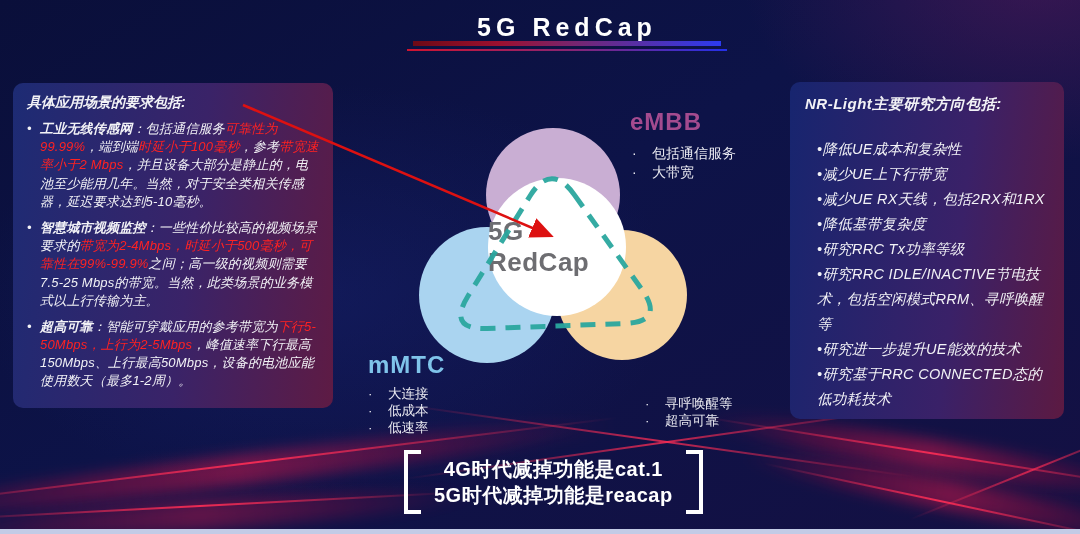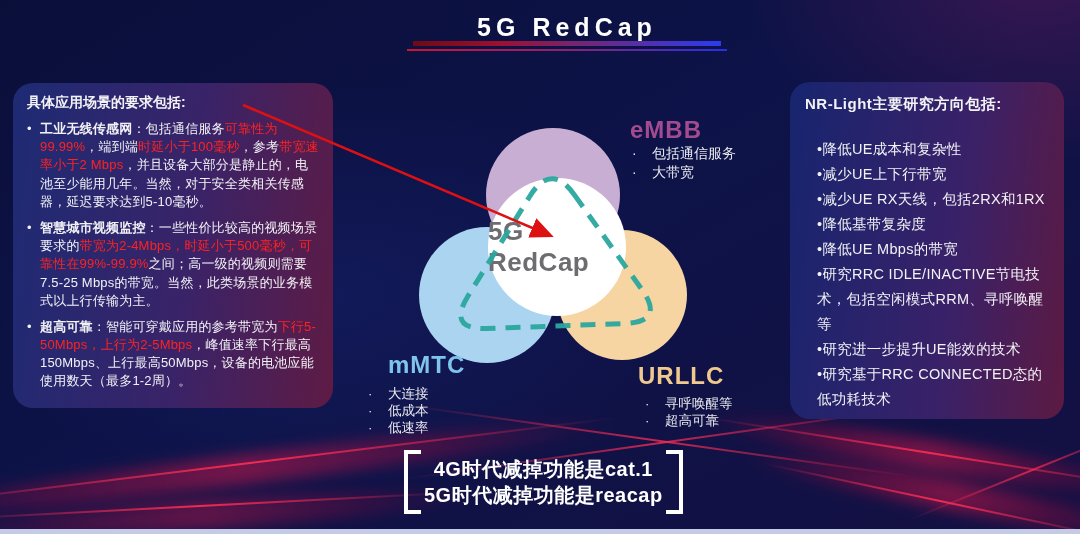--- a/index.html
+++ b/index.html
@@ -30,21 +30,21 @@
 
   
   .title-wrap{position:absolute;left:405px;top:13px;width:324px;text-align:center;}
   .title-text{position:relative;z-index:2;color:#fff;font-size:25px;font-weight:bold;letter-spacing:5px;}
   .bar-thick{position:absolute;z-index:1;left:8px;right:8px;top:28px;height:5px;
     background:linear-gradient(90deg,#6e0a16,#9c1030 28%,#77256e 52%,#2c3bf0 100%);}
   .bar-thin{position:absolute;z-index:1;left:2px;right:2px;top:36px;height:2px;
     background:linear-gradient(90deg,#d01430,#8a2470 50%,#2430e8 100%);}
 
   
-  .panel{position:absolute;border-radius:20px;box-sizing:border-box;color:#f2f2f6;}
+  .panel{position:absolute;border-radius:10px;box-sizing:border-box;color:#f2f2f6;font-style:italic;}
   .left-panel{left:13px;top:83px;width:320px;height:325px;padding:11px 14px;
     background:linear-gradient(97deg,#1d2b74 0%,#3a2368 55%,#5e1b44 100%);}
   .left-panel .hdr{font-size:14px;font-weight:bold;margin-bottom:8px;}
   .req{display:flex;margin-bottom:8px;font-size:13px;line-height:1.40;letter-spacing:.2px;}
   .req .mk{width:13px;flex:none;}
   .seg-b{font-weight:bold;}
   .seg-r{color:#ff2222;}
 
   .right-panel{left:790px;top:82px;width:274px;height:337px;padding:13px 15px;
     background:linear-gradient(97deg,#17256f 0%,#3a2168 60%,#5c1a42 100%);}
@@ -54,35 +54,35 @@
   
   .circle{position:absolute;border-radius:50%;}
   .c-embb{left:486px;top:128px;width:134px;height:134px;background:#c9aed3;}
   .c-mmtc{left:419px;top:227px;width:136px;height:136px;background:#aad4f0;}
   .c-urllc{left:557px;top:230px;width:130px;height:130px;background:#f6d5a2;}
   .c-center{left:488px;top:178px;width:138px;height:138px;background:#ffffff;z-index:3;
     display:flex;align-items:center;justify-content:center;}
   .c-center span{color:#6d6d71;font-size:26px;font-weight:bold;letter-spacing:.5px;}
 
   .v-label{position:absolute;font-weight:bold;font-size:24px;letter-spacing:1px;z-index:4;}
-  .lbl-embb{left:630px;top:116px;color:#a44b8f;}
-  .lbl-mmtc{left:368px;top:351px;color:#7fc4ea;margin-left:20px;}
+  .lbl-embb{left:630px;top:108px;color:#a44b8f;}
+  .lbl-mmtc{left:368px;top:351px;color:#7fc4ea;}
   .lbl-urllc{left:638px;top:362px;color:#f0c98e;}
   .v-items{position:absolute;z-index:4;color:#e9e9f0;}
   .it-embb{left:632px;top:144px;font-size:14px;}
   .it-embb .v-row{line-height:19px;}
   .it-mmtc{left:368px;top:385px;font-size:13.5px;}
   .it-urllc{left:645px;top:395px;font-size:13.5px;}
   .v-row{display:flex;line-height:17px;}
   .v-dot{width:20px;flex:none;}
 
   svg.overlay{position:absolute;left:0;top:0;z-index:6;pointer-events:none;}
 
   
-  .footer{position:absolute;left:404px;top:450px;display:flex;align-items:center;gap:3px;z-index:5;}
+  .footer{position:absolute;left:404px;top:450px;display:flex;align-items:center;gap:13px;z-index:5;}
   .brk{width:13px;height:56px;flex:none;}
   .brk-l{border-left:4px solid #fff;border-top:4px solid #fff;border-bottom:4px solid #fff;}
   .brk-r{border-right:4px solid #fff;border-top:4px solid #fff;border-bottom:4px solid #fff;}
   .footer-text{color:#fff;font-weight:bold;font-size:20px;line-height:26px;text-align:center;letter-spacing:.5px;}
 </style>
 </head>
 <body>
 
 <div id="stage">
 
@@ -122,21 +122,21 @@
   </div>
 
   <div class="panel right-panel">
     <div class="hdr">NR-Light主要研究方向包括:</div>
     <div>
 
     <div class="rp-item">•降低UE成本和复杂性</div>
         <div class="rp-item">•减少UE上下行带宽</div>
         <div class="rp-item">•减少UE RX天线，包括2RX和1RX</div>
         <div class="rp-item">•降低基带复杂度</div>
-        <div class="rp-item">•降低UE Mbps的带宽</div>
+        <div class="rp-item">•研究RRC Tx功率等级</div>
         <div class="rp-item">•研究RRC IDLE/INACTIVE节电技术，包括空闲模式RRM、寻呼唤醒等</div>
         <div class="rp-item">•研究进一步提升UE能效的技术</div>
         <div class="rp-item">•研究基于RRC CONNECTED态的低功耗技术</div>
       </div>
   </div>
 
   <div class="circle c-embb"></div>
   <div class="circle c-mmtc"></div>
   <div class="circle c-urllc"></div>
   <div class="circle c-center">
@@ -166,21 +166,20 @@
       <div class="v-row">
         <span class="v-dot">·</span>
         <span>低成本</span>
       </div>
       <div class="v-row">
         <span class="v-dot">·</span>
         <span>低速率</span>
       </div>
     </div>
 
-  <div class="v-label lbl-urllc">URLLC</div>
   <div class="v-items it-urllc">
 
   <div class="v-row">
         <span class="v-dot">·</span>
         <span>寻呼唤醒等</span>
       </div>
       <div class="v-row">
         <span class="v-dot">·</span>
         <span>超高可靠</span>
       </div>

